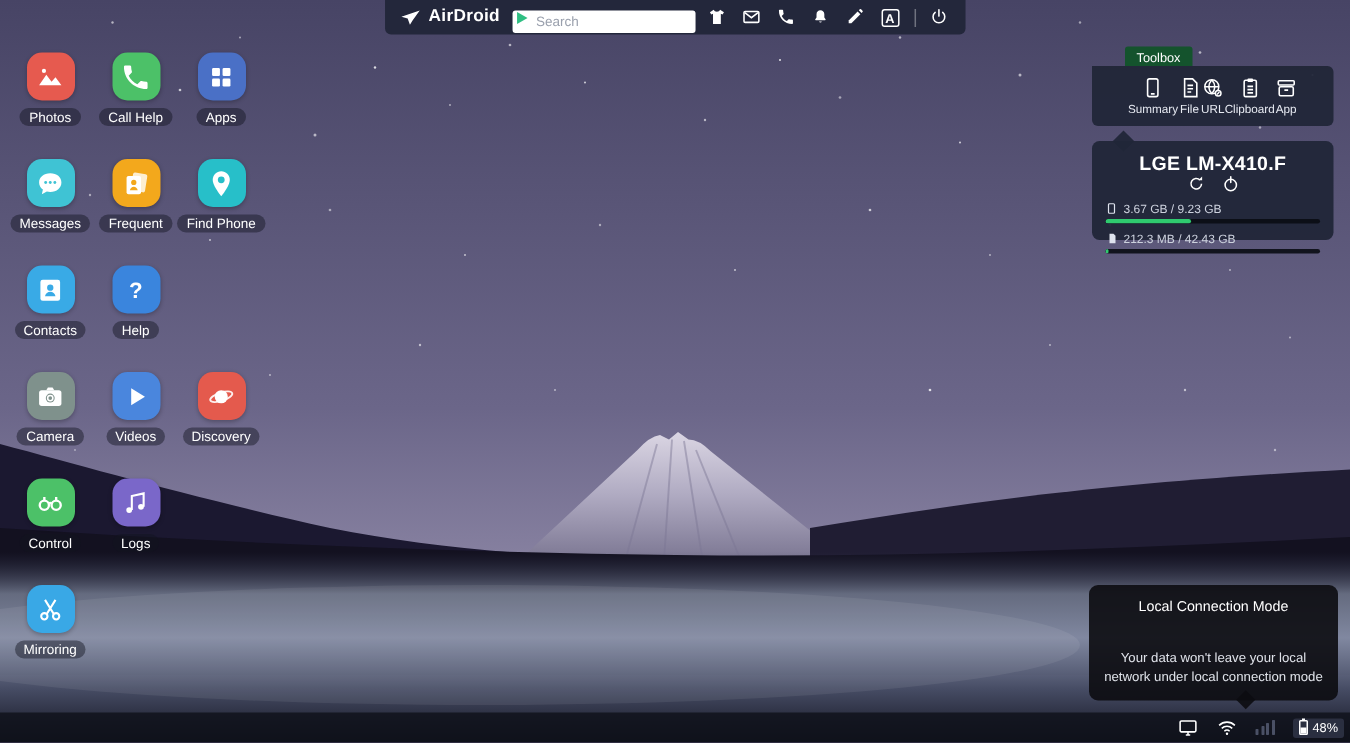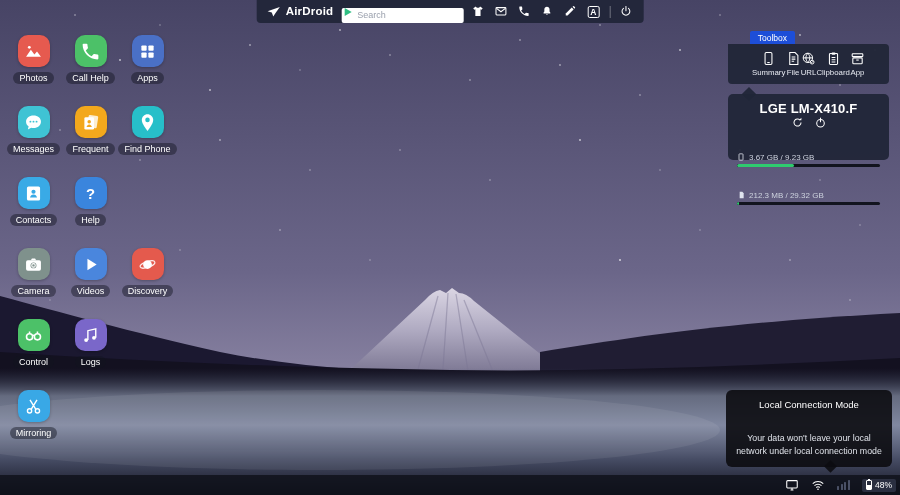--- a/index.html
+++ b/index.html
@@ -52,21 +52,21 @@
   
   .card { position:absolute; top:94px; right:11px; width:161px; height:66px;
     background:rgba(33,38,56,.95); border-radius:5px; padding:7px 9px 0; }
   .card::before { content:""; position:absolute; top:-5px; left:16px; width:10px; height:10px;
     background:rgba(33,38,56,.95); transform:rotate(45deg); }
   .card-head { display:flex; align-items:center; justify-content:space-between;flex-direction:column; }
   .card-title { color:#fff; font-size:13px; font-weight:bold; letter-spacing:.2px; }
   .card-btn { width:13px; height:13px; cursor:pointer; }
   .card-btn svg { width:13px; height:13px; display:block; }
   .card-actions { display:flex; gap:10px; }
-  .st-row { margin-top:23px; }
+  .st-row { margin-top:5px; }
   .st-line { display:flex; align-items:center; gap:4px; }
   .st-line svg { width:8px; height:10px; display:block; }
   .st-line span { font-size:8px; color:#cdd2de; }
   .st-track { margin-top:2px; height:3px; background:rgba(10,12,20,.9); border-radius:2px; overflow:hidden; }
   .st-fill { height:100%; border-radius:2px; }
 
   
   .tooltip { position:absolute; right:8px; bottom:28px; width:166px;
     background:rgba(12,12,17,.9); border-radius:6px; padding:9px 10px; text-align:center; }
   .tooltip::after { content:""; position:absolute; bottom:-4px; left:60%; width:9px; height:9px;
@@ -380,21 +380,21 @@
                 <circle cx="16.5" cy="17" r="2.4"></circle>
                 <path d="M9.3 15.2 16 4.5M14.7 15.2 8 4.5"></path>
               </g>
             </svg>
           </div>
         <span class="app-label">Mirroring</span>
       </div>
     </div>
   </div>
 
-  <div class="tbx-tab" style="background-color: #1d4ed8;">Toolbox</div>
+  <div class="tbx-tab" style="background-color: #14532d;">Toolbox</div>
   <div class="tbx-panel">
     <div class="tbx-item">
       <svg viewBox="0 0 24 24" fill="none" stroke="#fff" stroke-width="1.7">
           <rect x="6.5" y="2.5" width="11" height="19" rx="2"></rect>
           <path d="M10 18.5h4"></path>
         </svg>
       <span>Summary</span>
     </div>
     <div class="tbx-item">
       <svg viewBox="0 0 24 24" fill="none" stroke="#fff" stroke-width="1.7">
@@ -457,21 +457,21 @@
       </div>
       <div class="st-track">
           <div class="st-fill" style="width: 40%; background-color: rgb(47, 202, 111);"></div>
         </div>
     </div>
     <div class="st-row">
       <div class="st-line">
         <svg viewBox="0 0 24 24">
             <path d="M8 2.5h8l4 4v15H8z" fill="#dfe3ee"></path>
           </svg>
-        <span>212.3 MB / 29.32 GB</span>
+        <span>212.3 MB / 42.43 GB</span>
       </div>
       <div class="st-track">
           <div class="st-fill" style="width: 1.5%; background-color: rgb(47, 202, 111);"></div>
         </div>
     </div>
   </div>
 
   <div class="tooltip">
     <div class="tt-title">Local Connection Mode</div>
     <div class="tt-body">Your data won't leave your local network under local connection mode</div>

